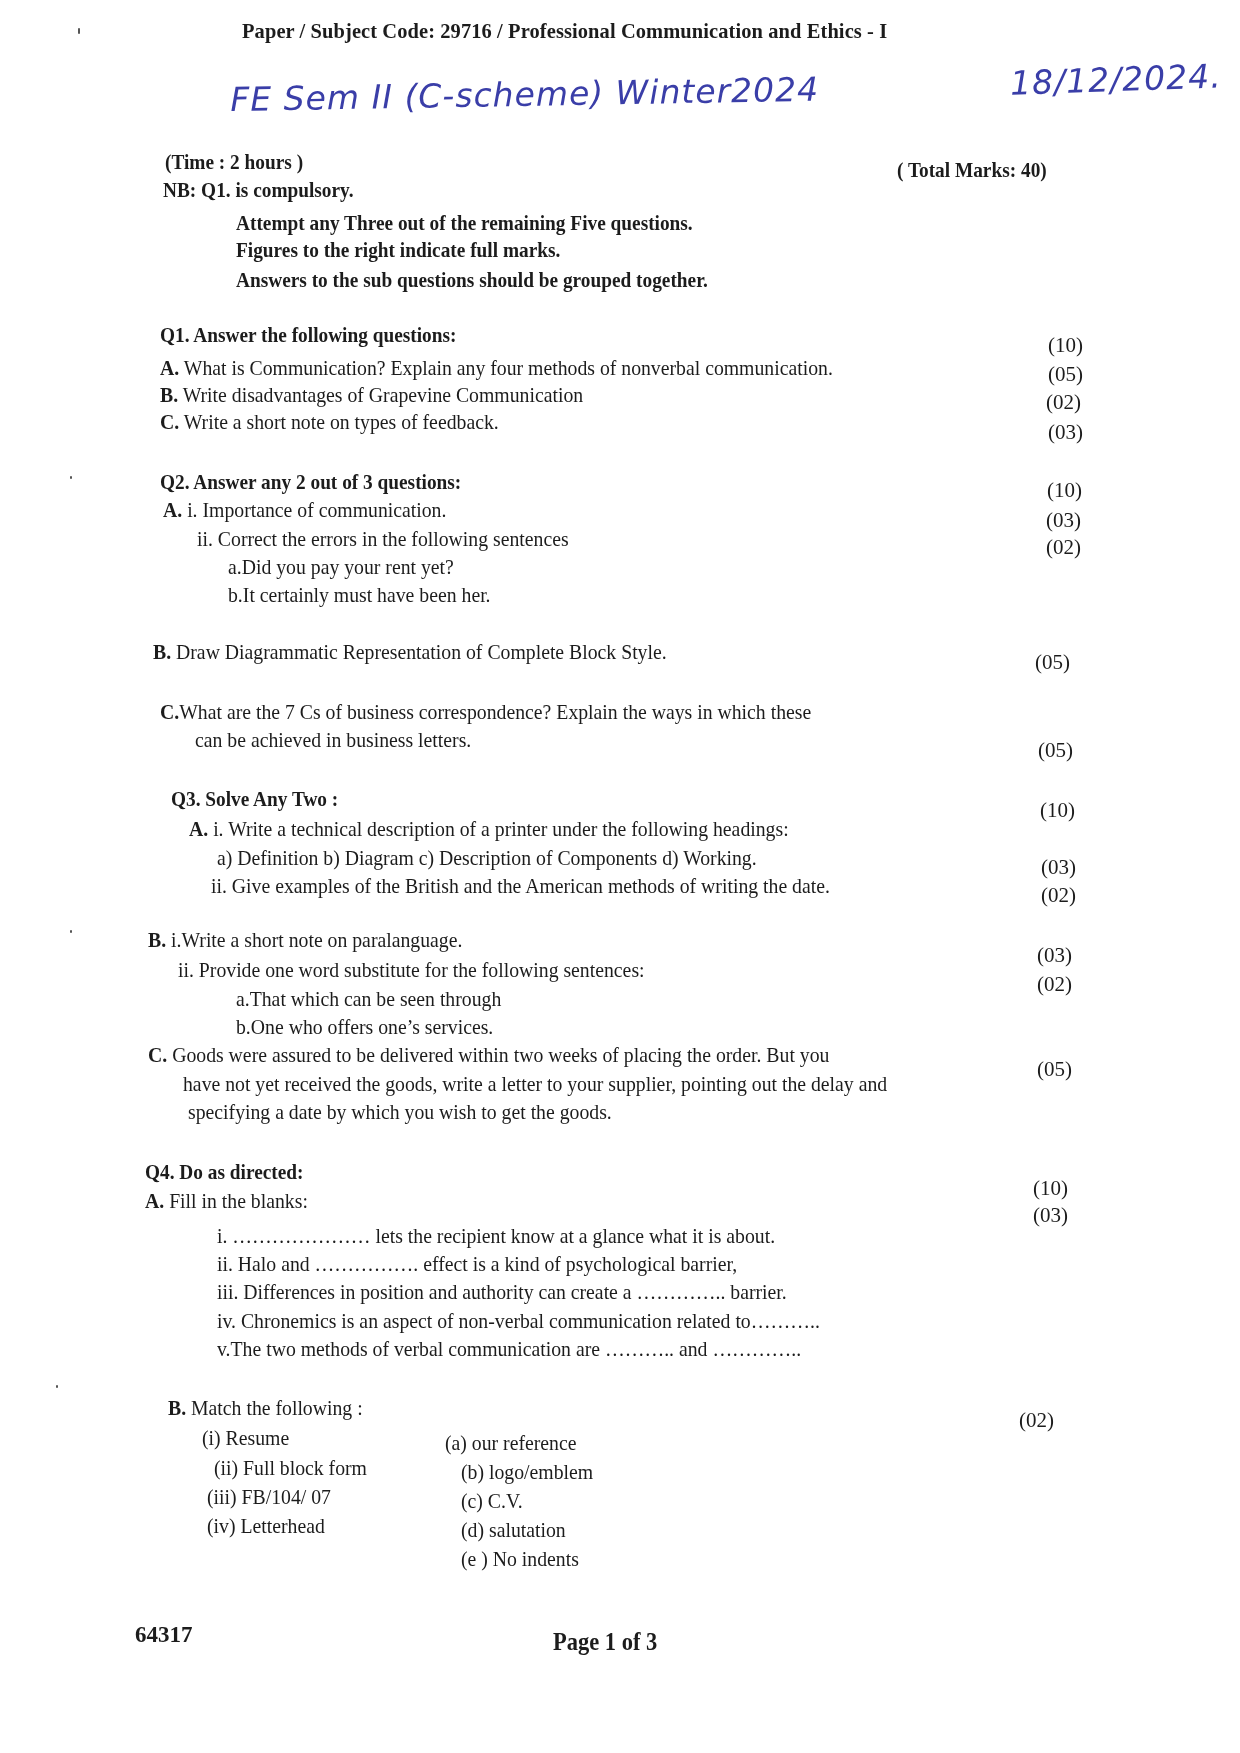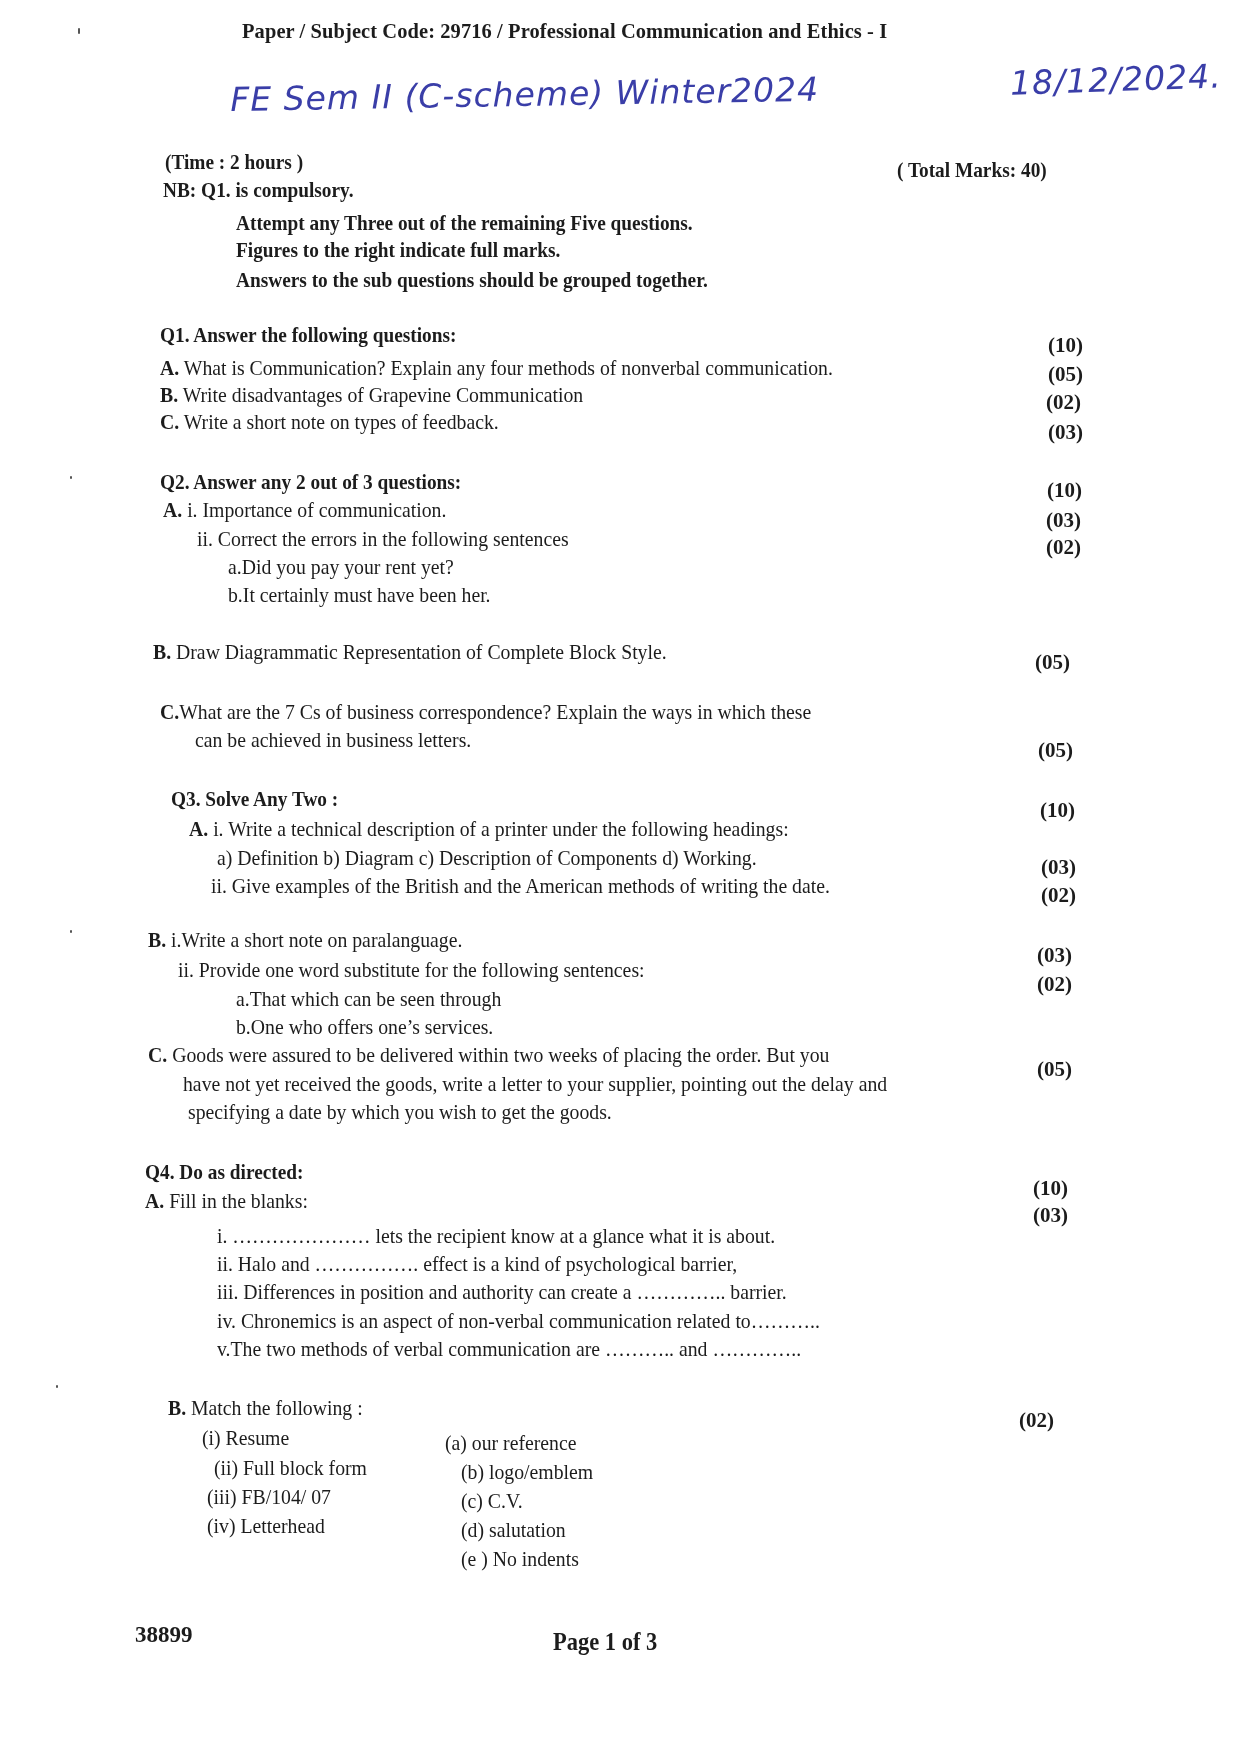--- a/index.html
+++ b/index.html
@@ -23,21 +23,21 @@
       font-size: 33px;
       font-style: italic;
       font-weight: normal;
       letter-spacing: 1px;
     }
     .hand-title { left: 230px; top: 80px; transform: rotate(-1deg); transform-origin: left top; }
     .hand-date { left: 1010px; top: 60px; font-size: 33px; transform: rotate(-2deg); }
     .bold { font-weight: bold; }
     .t { font-size: 21px; transform: scaleX(0.94); transform-origin: left top; }
     .tb { font-size: 21px; font-weight: bold; transform: scaleX(0.92); transform-origin: left top; }
-    .mk { font-size: 21px; font-weight: bold; }
+    .mk { font-size: 21px; font-weight: normal; }
     .footer-code { left: 135px; top: 1622px; font-size: 23px; font-weight: bold; }
     .footer-page { left: 553px; top: 1628px; font-size: 25px; font-weight: bold; transform: scaleX(0.9); transform-origin: left top; }
     .speck { position: absolute; background: #555; border-radius: 1px; }
   </style>
 </head>
 <body>
 
 <div class="abs header-title">Paper / Subject Code: 29716 / Professional Communication and Ethics - I</div>
 <div class="abs hand hand-title">FE Sem II (C-scheme) Winter2024</div>
 <div class="abs hand hand-date">18/12/2024.</div>
@@ -155,19 +155,19 @@
 <div class="abs t" style="left:214px; top:1456px;">(ii) Full block form</div>
 <div class="abs t" style="left:207px; top:1485px;">(iii) FB/104/ 07</div>
 <div class="abs t" style="left:207px; top:1514px;">(iv) Letterhead</div>
 
 <div class="abs t" style="left:445px; top:1431px;">(a) our reference</div>
 <div class="abs t" style="left:461px; top:1460px;">(b) logo/emblem</div>
 <div class="abs t" style="left:461px; top:1489px;">(c) C.V.</div>
 <div class="abs t" style="left:461px; top:1518px;">(d) salutation</div>
 <div class="abs t" style="left:461px; top:1547px;">(e ) No indents</div>
 
-<div class="abs footer-code">38899</div>
+<div class="abs footer-code">64317</div>
 <div class="abs footer-page">Page 1 of 3</div>
 
 <div class="speck" style="left:78px; top:28px; width:2px; height:6px;"></div>
 <div class="speck" style="left:70px; top:476px; width:2px; height:3px;"></div>
 <div class="speck" style="left:70px; top:930px; width:2px; height:3px;"></div>
 <div class="speck" style="left:56px; top:1385px; width:2px; height:3px;"></div>
 
 </body></html>

